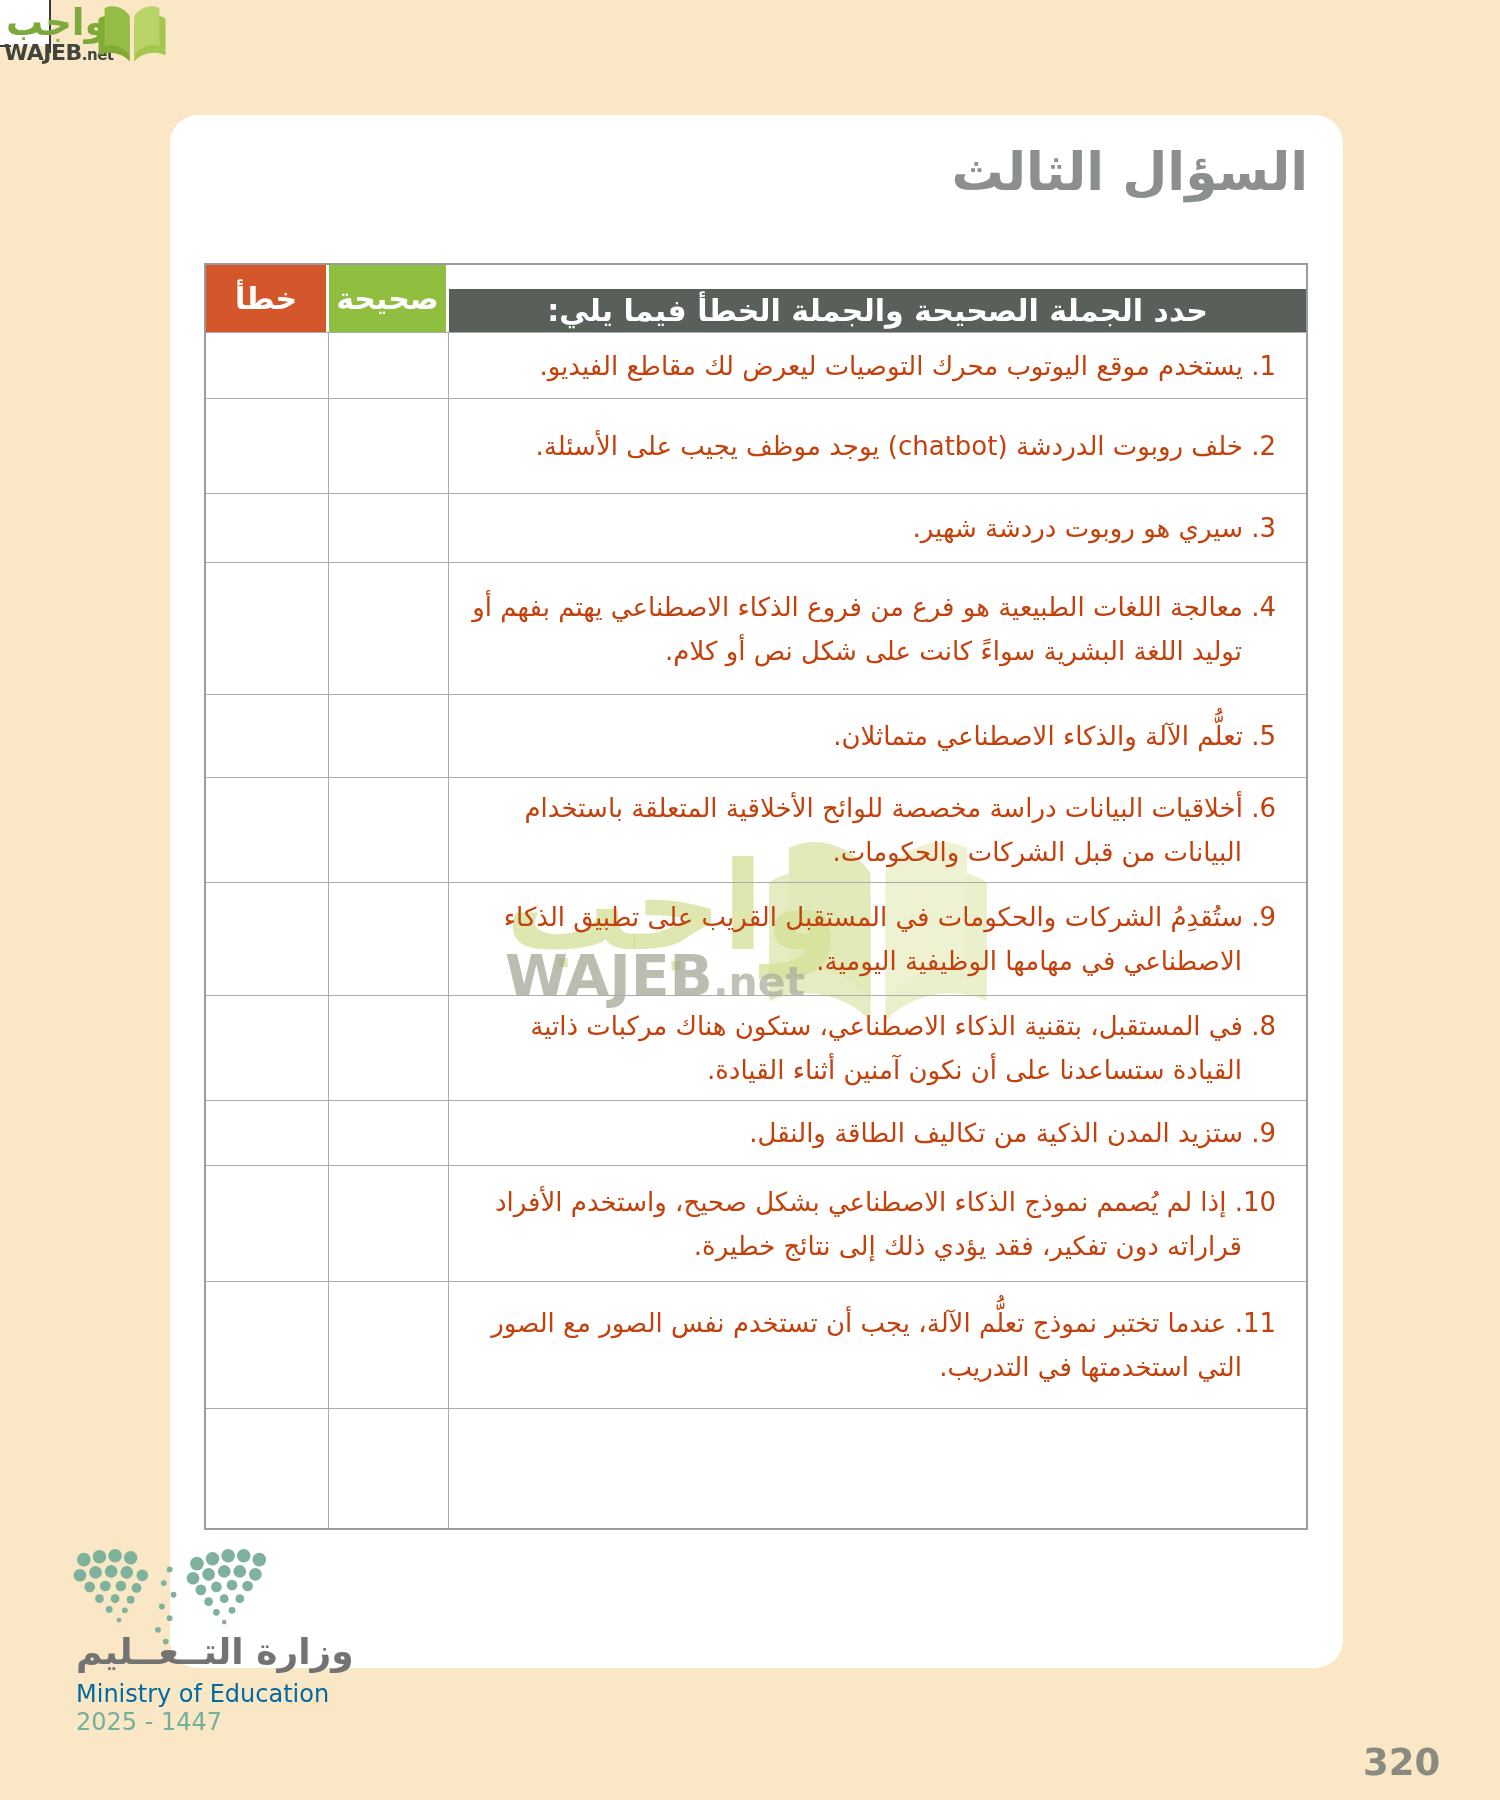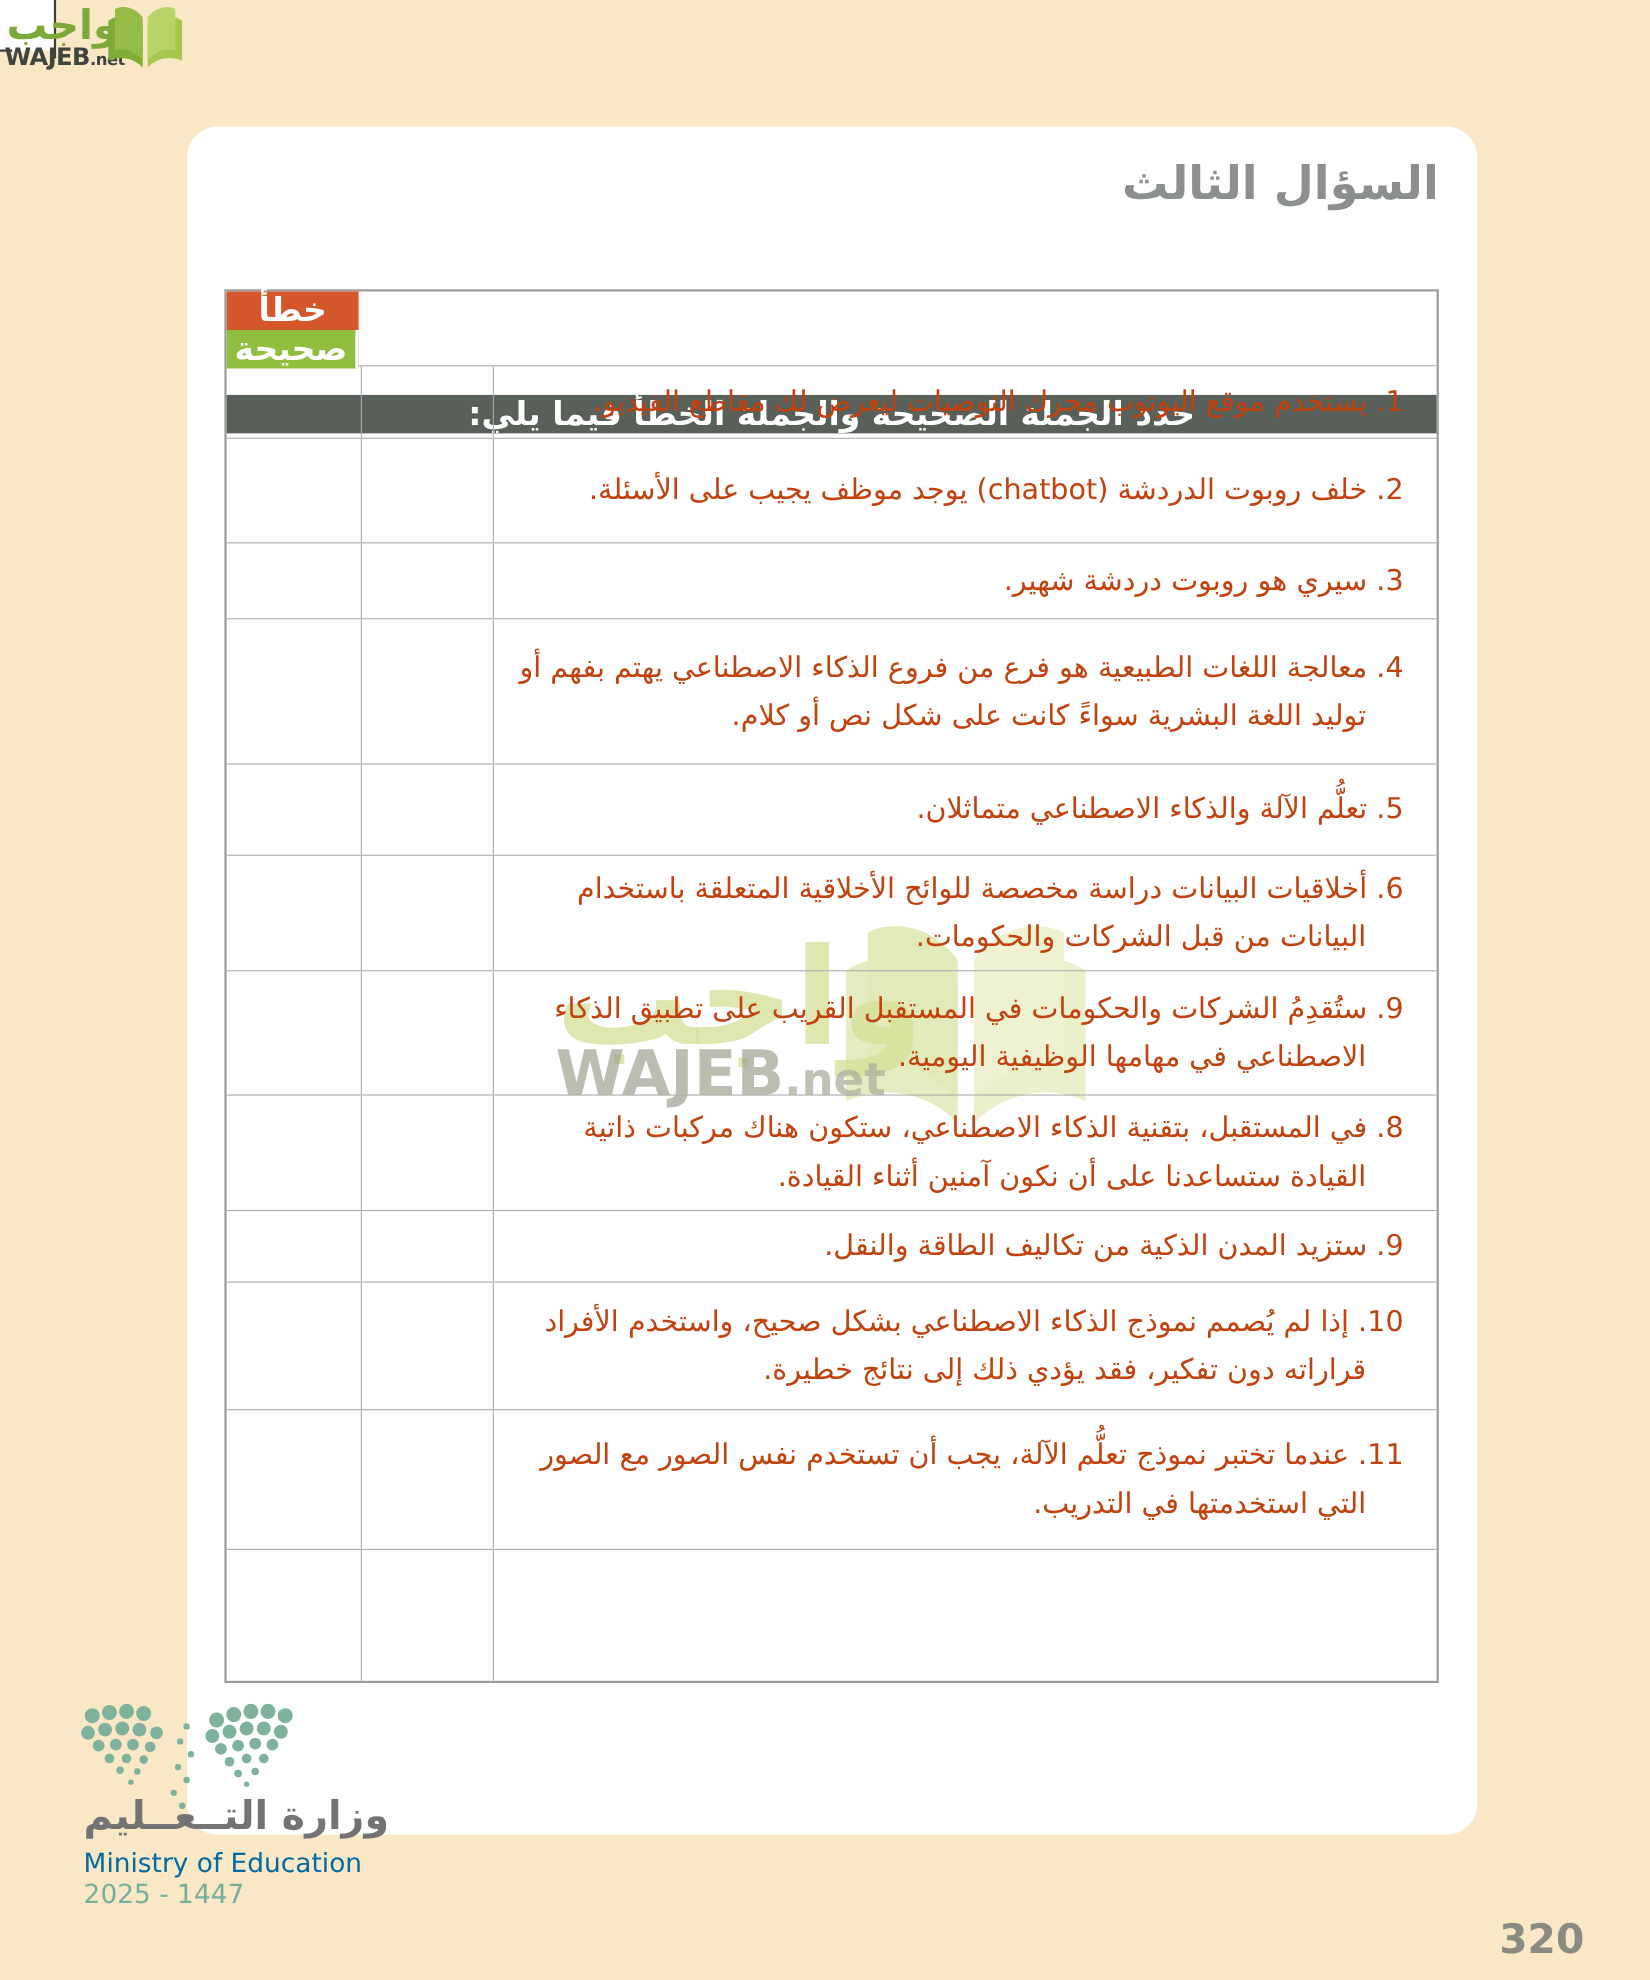--- a/index.html
+++ b/index.html
@@ -18,32 +18,32 @@
   .mark-v{left:49px;top:0;width:2px;height:53px;background:#3A3A3A;}
   .mark-h{left:0;top:45px;width:11px;height:2px;background:#3A3A3A;}
 
   
   .logo-ar{left:6px;top:4px;font-size:37px;font-weight:bold;color:#7DA93B;direction:rtl;line-height:1;}
   .logo-en{left:4px;top:42px;font-size:22px;font-weight:bold;color:#3F443C;line-height:1;letter-spacing:-0.5px;}
   .logo-en .tld{font-size:15px;}
   .logo-book{left:88px;top:2px;}
 
   
-  .page-title{top:146px;right:192px;font-size:42px;font-weight:bold;color:#8C8F90;direction:rtl;line-height:1;}
+  .page-title{top:146px;right:192px;font-size:52px;font-weight:bold;color:#8C8F90;direction:rtl;line-height:1;}
 
   
   .wm-ar{left:505px;top:846px;font-size:122px;font-weight:bold;color:rgba(213,224,153,0.78);direction:rtl;line-height:1;z-index:1;}
   .wm-book{left:752px;top:828px;z-index:1;opacity:0.8;}
   .wm-en{left:505px;top:948px;font-size:57px;font-weight:bold;color:rgba(156,162,143,0.70);line-height:1;z-index:1;}
   .wm-en .tld{font-size:41px;color:rgba(170,175,158,0.75);}
 
   
   .qtable{left:204px;top:263px;width:1104px;border:2px solid #9B9B9B;box-sizing:border-box;z-index:2;background:transparent;}
   .trow{display:flex;box-sizing:border-box;}
-  .hrow{height:67px;flex-direction:column;}
+  .hrow{height:67px;}
   .hcell{display:flex;align-items:center;justify-content:center;color:#fff;font-weight:bold;font-size:30px;direction:rtl;box-sizing:border-box;}
   .h-wrong{width:123px;background:#D4572B;border-right:3px solid #fff;}
   .h-correct{width:120px;background:#90BE3F;border-right:3px solid #fff;}
   .h-instr{flex:1;background:#59605A;margin-top:24px;}
   .brow{border-top:1px solid #ACACAC;}
   .c-wrong{width:123px;border-right:1px solid #ACACAC;box-sizing:border-box;}
   .c-correct{width:120px;border-right:1px solid #ACACAC;box-sizing:border-box;}
   .c-stmt{flex:1;display:flex;align-items:center;}
   .stmt{width:100%;direction:rtl;text-align:right;font-size:26px;line-height:44px;color:#c2410c;
         padding:8px 64px 8px 22px;text-indent:-34px;box-sizing:border-box;}

